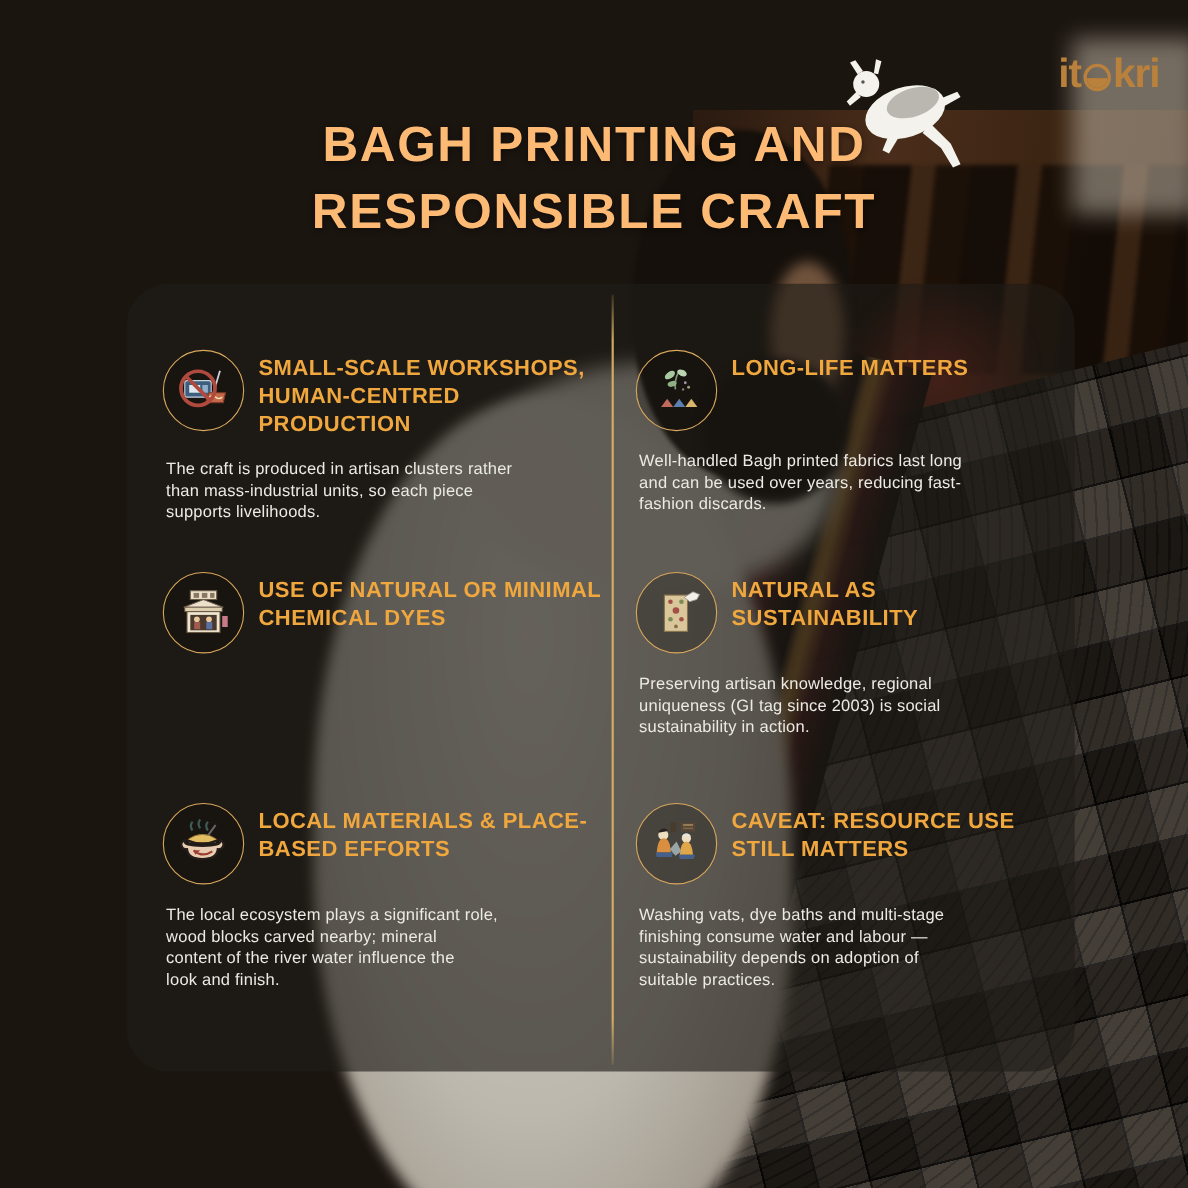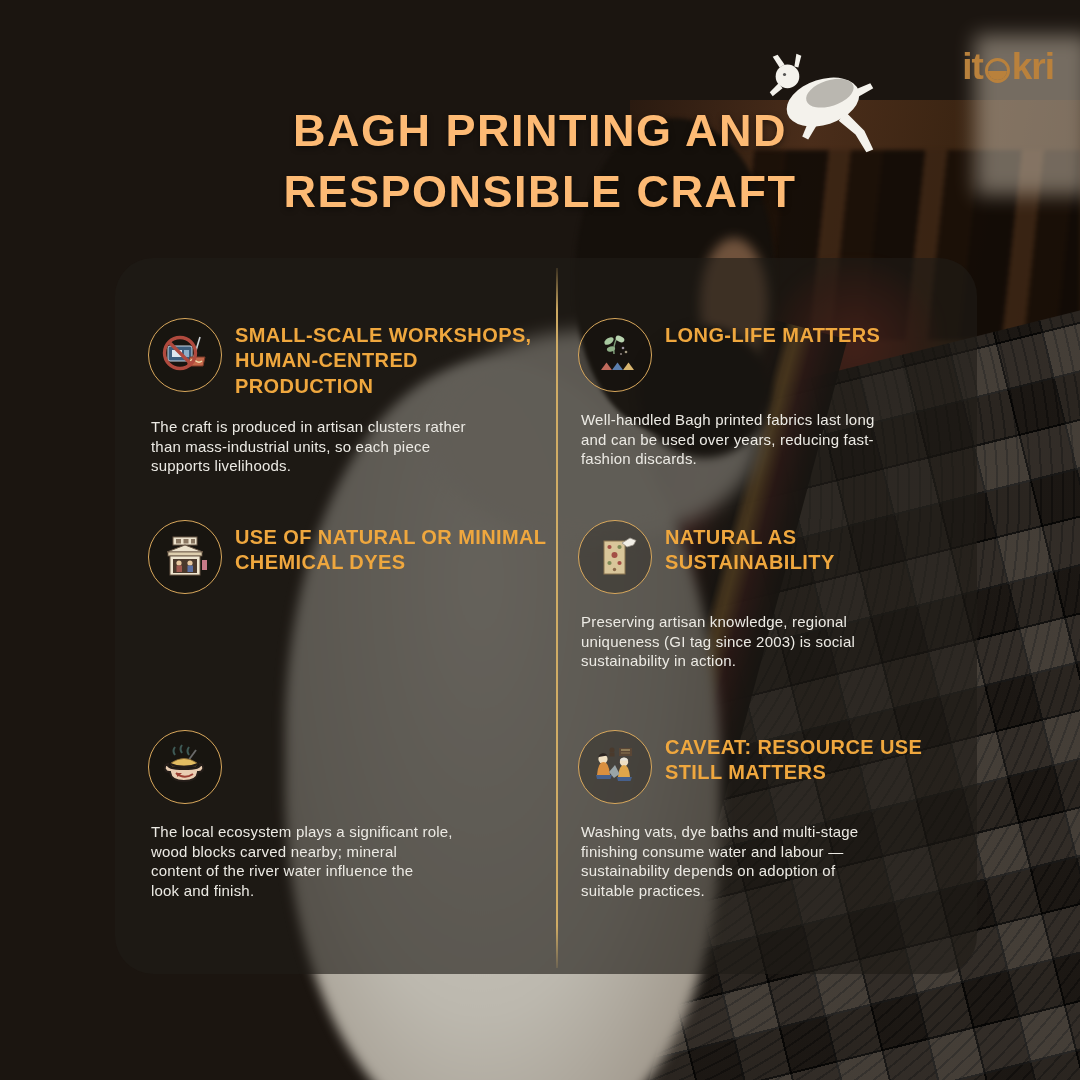--- a/index.html
+++ b/index.html
@@ -248,20 +248,22 @@
           <path d="M29 5 q-3 4 0 8" stroke="#3e5a56" stroke-width="2" fill="none"></path>
           <line x1="36" y1="8" x2="28" y2="19" stroke="#6a6a6a" stroke-width="1.8"></line>
           <path d="M11 21 q13 -9 26 0 l-1 3 H12z" fill="#e3bd62" stroke="#8a6a30" stroke-width=".8"></path>
           <path d="M8 22 q-4 1 -3 5 q1 3.5 5 3 q1 9 14 9 q13 0 14 -9 q4 .5 5 -3 q1 -4 -3 -5
                    q2 5 -16 5 q-18 0 -16 -5z" fill="#e9cdb2" stroke="#241d19" stroke-width="2"></path>
           <path d="M10 22 q14 6 28 0" fill="none" stroke="#241d19" stroke-width="2.4"></path>
           <path d="M16 31 q8 7 17 1" stroke="#9c4034" stroke-width="2" fill="none"></path>
           <path d="M16 31 l6 0 -4.5 4z" fill="#9c4034"></path>
         </svg>
       </div>
+      <div class="heading">LOCAL MATERIALS &amp; PLACE-
+BASED EFFORTS</div>
     </div>
     <span class="body-text">The local ecosystem plays a significant role,
 wood blocks carved nearby; mineral
 content of the river water influence the
 look and finish.</span>
   </div>
 
   <div class="card c6">
     <div class="card-head">
       <div class="icon-circle">

